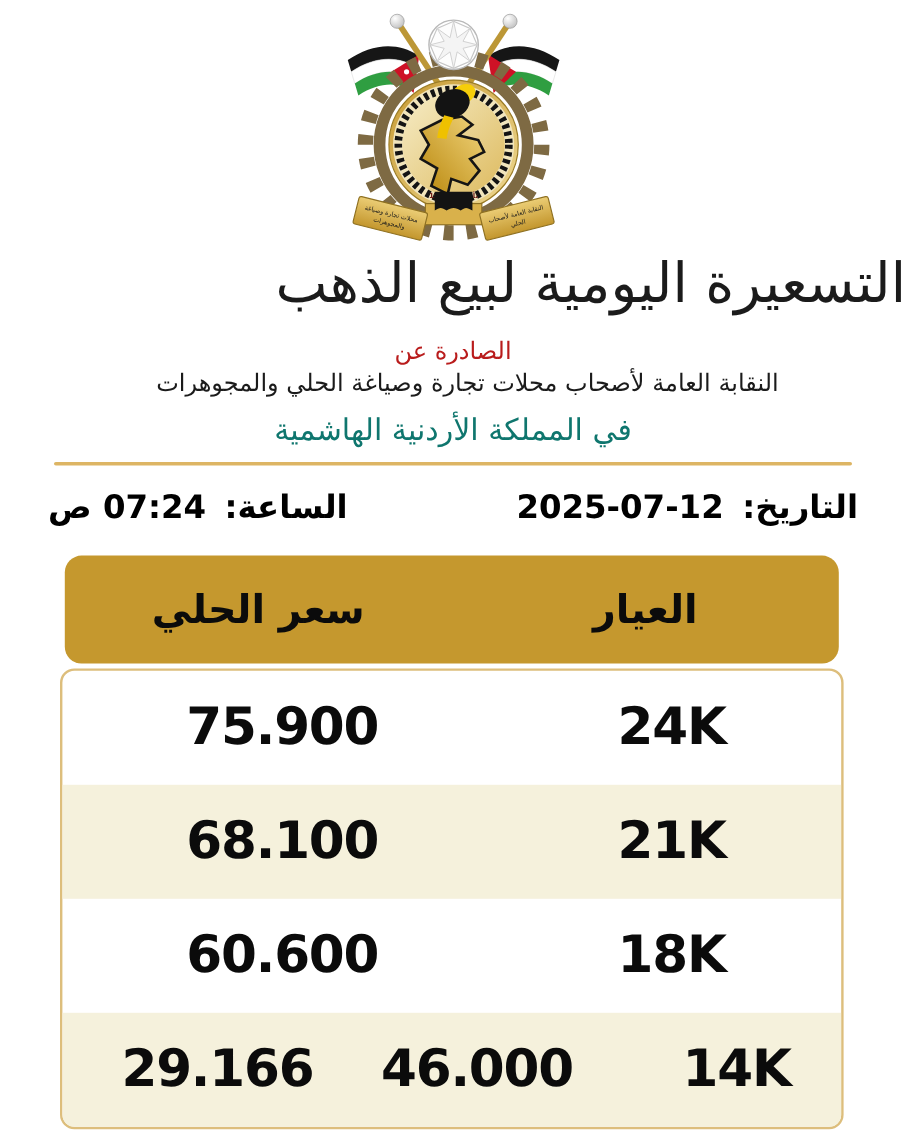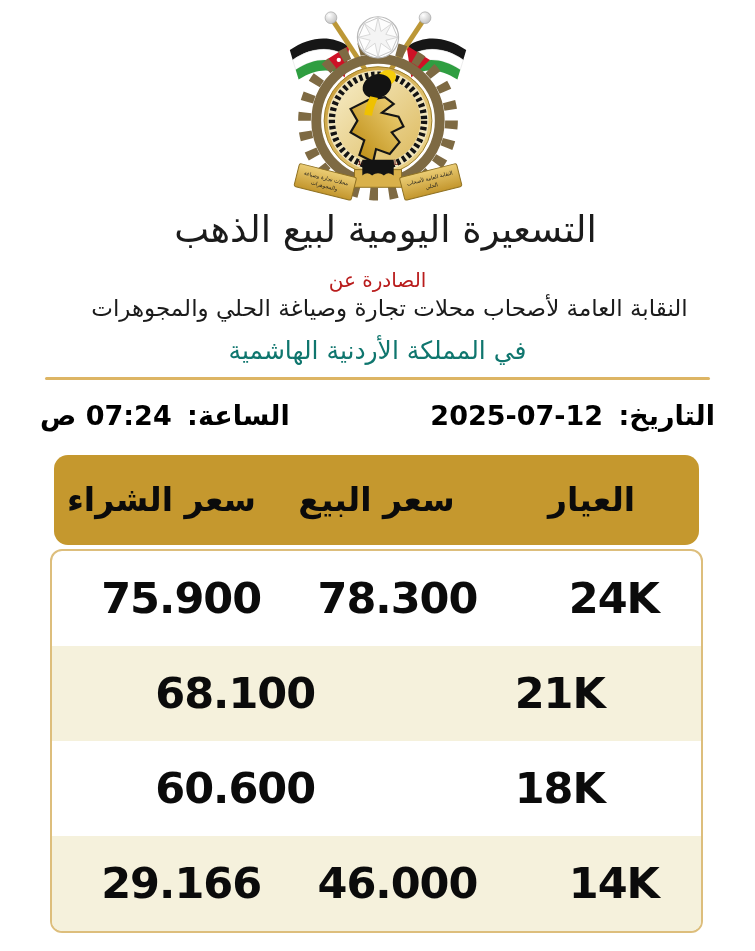--- a/index.html
+++ b/index.html
@@ -6,25 +6,25 @@
   body{
     width:755px;height:951px;
     background:#ffffff;
     font-family:"DejaVu Sans", sans-serif;
     color:#111;
     direction:rtl;
     overflow:hidden;
   }
   .logo-row{display:flex;justify-content:center;padding-top:5px;}
   .title{
-    text-align:center;font-size:37px;line-height:1.35;
+    text-align:right;font-size:46px;line-height:1.35;
     margin-top:4px;color:#1b1b1b;font-weight:500;padding-left:16px;
   }
   .issued{ text-align:center;font-size:20px;line-height:1.3;margin-top:12px;color:#b91c1c;}
-  .syndicate{text-align:center;font-size:23px;line-height:1.3;margin-top:1px;color:#1b1b1b;margin-left:24px;}
+  .syndicate{text-align:center;font-size:20px;line-height:1.3;margin-top:1px;color:#1b1b1b;margin-left:24px;}
   .country{text-align:center;font-size:25px;line-height:1.35;margin-top:10px;color:#0f766e;}
   .divider{height:3px;background:#DDB564;margin:9px 45px 0 45px;border-radius:2px;}
   .meta-row{
     display:flex;justify-content:space-between;align-items:baseline;
     margin-top:20px;padding:0 40px;
     font-weight:bold;font-size:27px;color:#000;
   }
   .meta-item{white-space:nowrap;}
   .meta-item .val{padding-right:6px;}
   .table-wrap{margin:24px 52px 0 50px;}
@@ -149,27 +149,25 @@
   </div>
   <div class="meta-item">
     <span>الساعة:</span>
     <span class="val">07:24 ص</span>
   </div>
 </div>
 
 <div class="table-wrap">
   <div class="thead">
     <div class="col">العيار</div>
-    <div class="col">سعر البيع</div>
-    <div class="col">سعر الشراء</div>
+    <div class="col">سعر الحلي</div>
   </div>
   <div class="tbody">
     <div class="trow">
       <div class="cell">24K</div>
-      <div class="cell">78.300</div>
       <div class="cell">75.900</div>
     </div>
     <div class="trow alt">
       <div class="cell">21K</div>
       <div class="cell">68.100</div>
     </div>
     <div class="trow">
       <div class="cell">18K</div>
       <div class="cell">60.600</div>
     </div>

